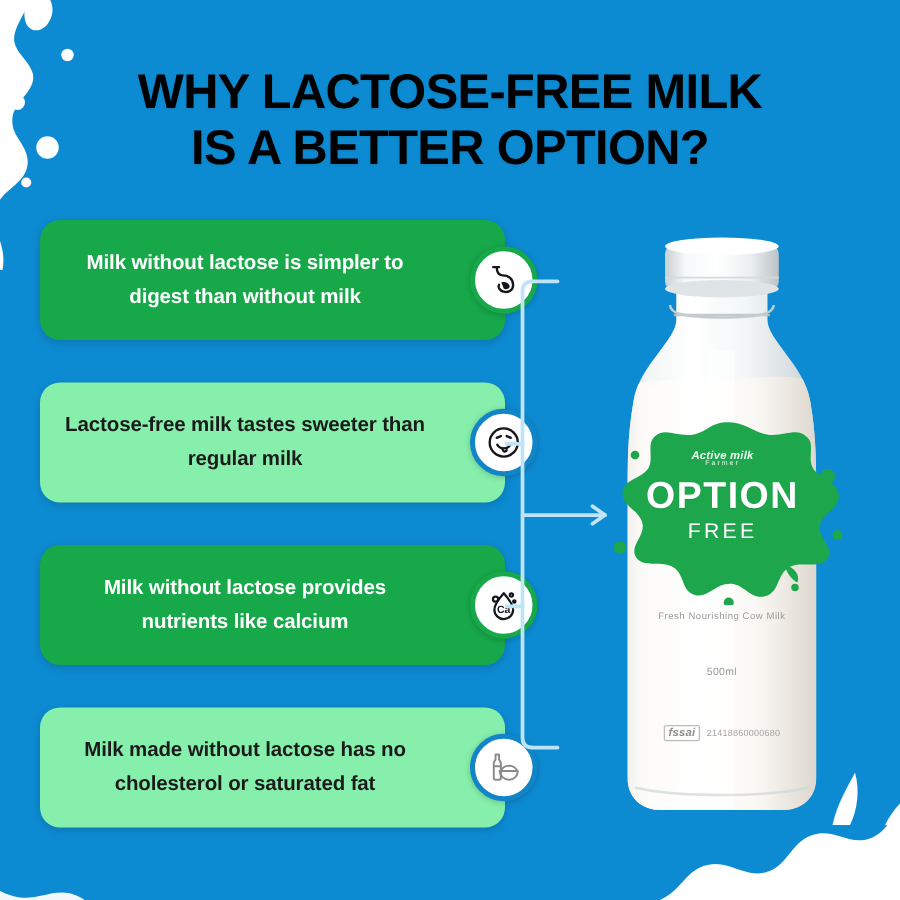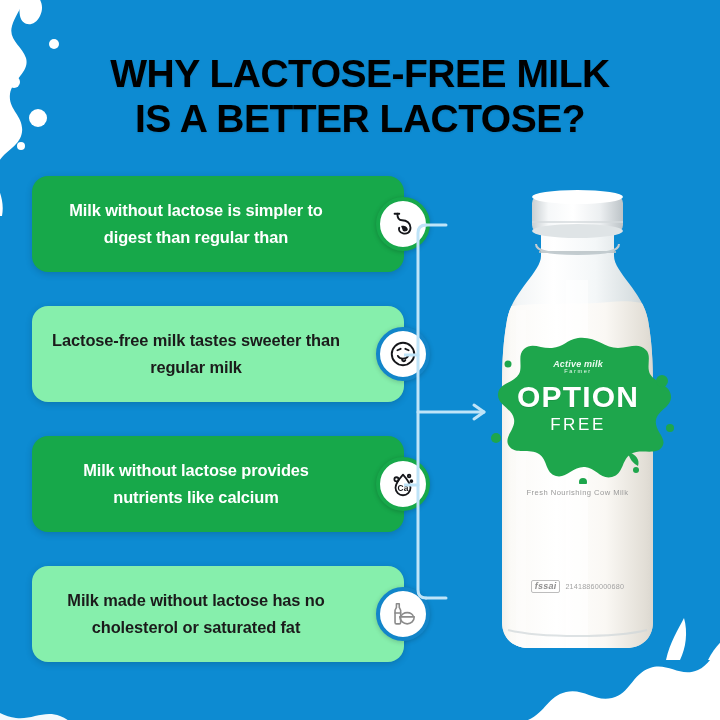--- a/index.html
+++ b/index.html
@@ -122,27 +122,27 @@
     <circle cx="120" cy="104" r="7" fill="#ffffff"></circle>
     <circle cx="168" cy="84" r="5" fill="#ffffff"></circle>
   </svg>
 
   <svg class="splash splash-bl" viewBox="0 0 150 90">
     <path d="M0,90 L0,40 C18,44 30,56 46,58 C62,60 74,50 90,56 C106,62 112,78 130,82 L150,90 Z" fill="#ffffff" opacity=".95"></path>
   </svg>
 
   <h1 class="title">
     <span>WHY LACTOSE-FREE MILK</span>
-    <span class="l2">IS A BETTER LACTOSE?</span>
+    <span class="l2">IS A BETTER OPTION?</span>
   </h1>
 
   <div class="cards">
 
     <div class="card green">
-      <div class="card-text">Milk without lactose is simpler to digest than regular than</div>
+      <div class="card-text">Milk without lactose is simpler to digest than without milk</div>
       <div class="badge ring-green">
         <svg width="30" height="30" viewBox="0 0 32 32" fill="none" stroke="#15161a" stroke-width="2" stroke-linecap="round" stroke-linejoin="round">
           <path d="M10 5 C10 10 12 12 15 12 C20 12 24 15 24 20 C24 25 20 27 16 26
                    C12 25 11 22 12 20"></path>
           <path d="M7 5 L12 5"></path>
           <path d="M14 18 C17 17 21 19 21 21.5 C21 23.5 18 24.5 16 23.5" fill="#15161a" stroke="none"></path>
         </svg>
       </div>
     </div>
 
@@ -285,19 +285,20 @@
 
       <div class="brandline">
         <span>Active milk</span>
         <small>Farmer</small>
       </div>
       <div class="word-lactose">OPTION</div>
       <div class="word-free">FREE</div>
     </div>
 
     <div class="lbl lbl-tag">Fresh Nourishing Cow Milk</div>
+    <div class="lbl lbl-vol">500ml</div>
     <div class="lbl lbl-fssai">
       <span class="fssai-mark">fssai</span>
       <span>21418860000680</span>
     </div>
   </div>
 
 </div>
 
 </body></html>

